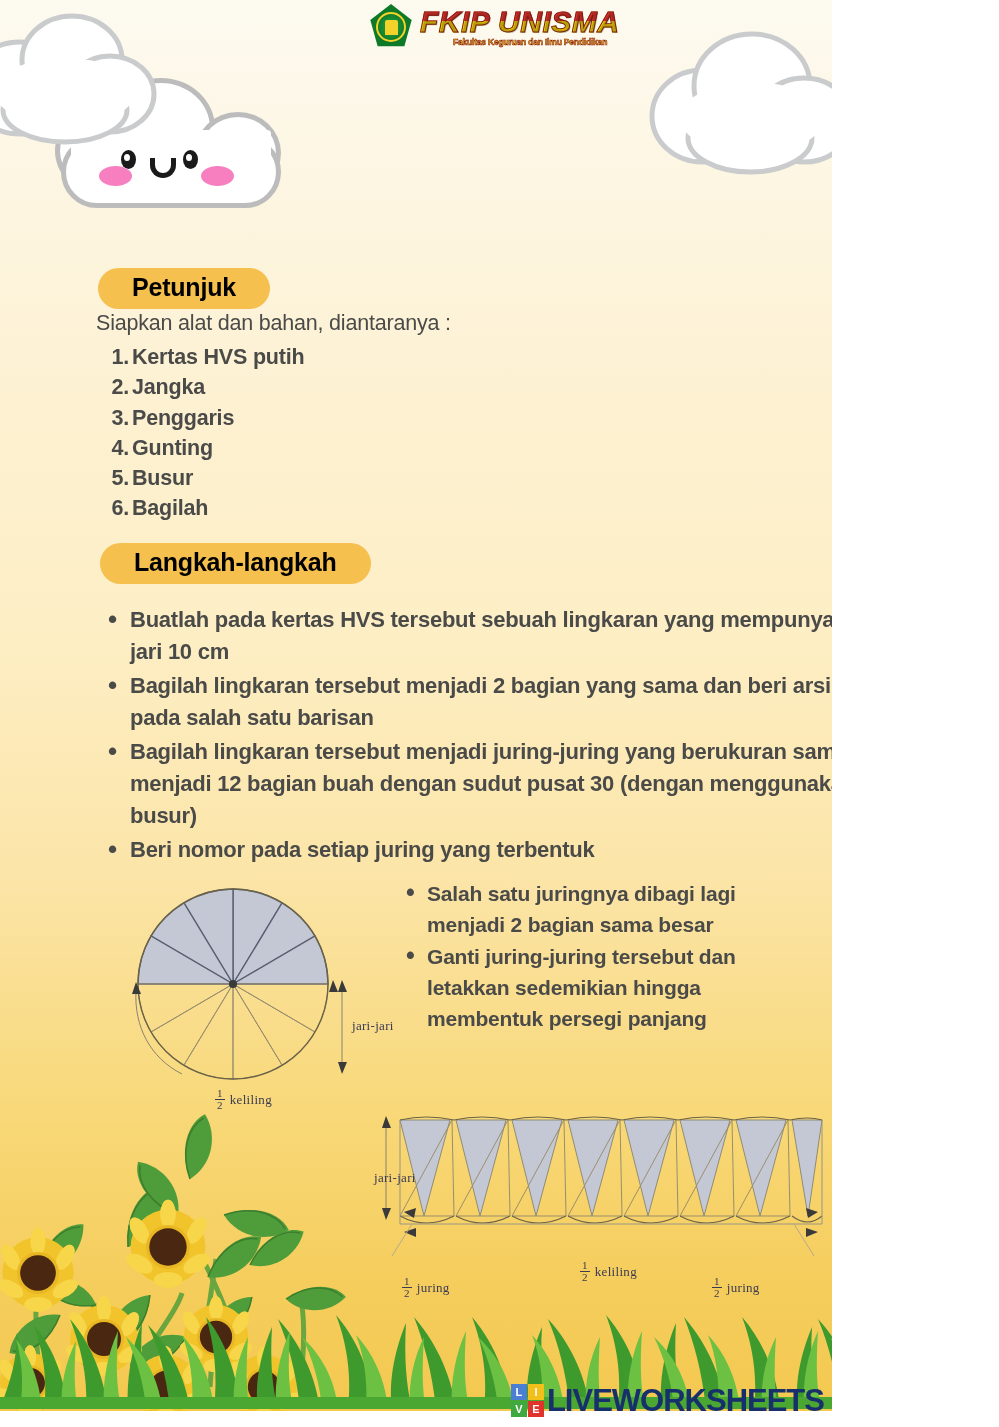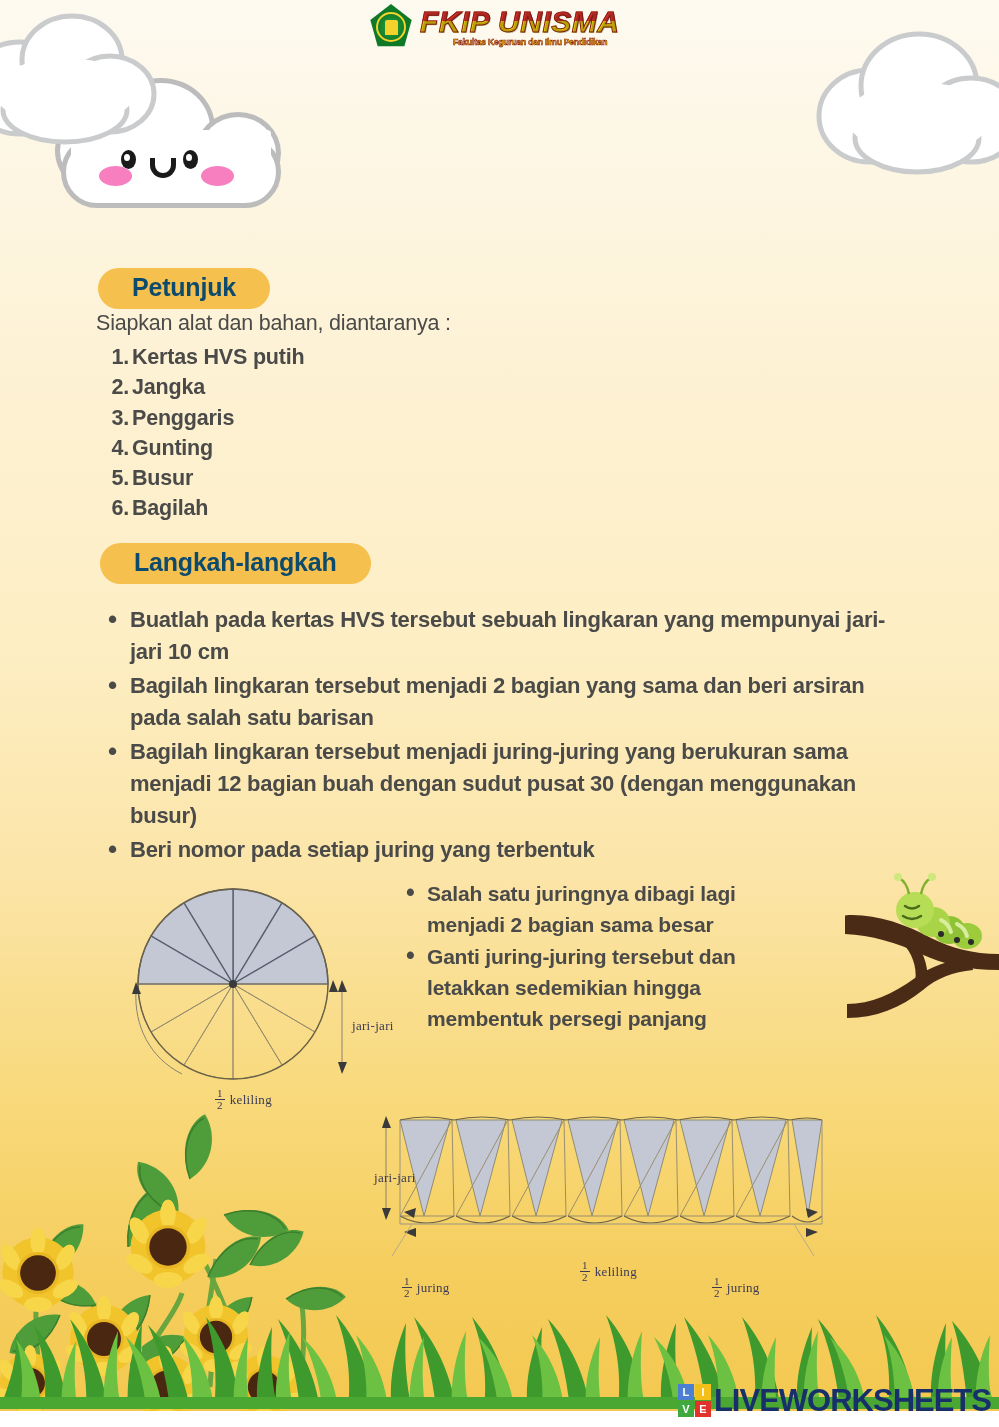--- a/index.html
+++ b/index.html
@@ -4,21 +4,21 @@
 <title>Kegiatan 2 Worksheet</title>
 <style>
   * { box-sizing: border-box; margin: 0; padding: 0; }
   html, body {
     width: 999px; height: 1427px;
     font-family: "Liberation Sans", sans-serif;
     overflow: hidden;
   }
   #page {
     position: relative;
-    width: 999px; height: 1427px;
+    width: 832px; height: 1427px;
     background: linear-gradient(to bottom,
       #fdfaf0 0%, #fdf6e3 12%, #fdf1d2 28%,
       #fdeec4 45%, #fbe4a6 62%, #f8d878 78%,
       #f5cd5c 90%, #f3c84f 100%);
     overflow: hidden;
   }
   .cloud-tr { top: 30px; }
   .cloud-tl-plain { top: 10px; }
 
   
@@ -94,21 +94,21 @@
     position: absolute; left: 5px; top: 12px; width: 427px; height: 84px;
     background: #f59b41; display: flex; align-items: center; justify-content: center;
   }
   #banner-title {
     font-size: 40px; font-weight: bold; color: #4a2d16; letter-spacing: 0.5px;
   }
 
   
   #content { position: absolute; left: 0; top: 0; width: 999px; height: 1427px; z-index: 10; }
   .pill {
-    display: inline-block; background: #f5c04e; color: #0c4a6e;
+    display: inline-block; background: #f5c04e; color: #000000;
     border-radius: 22px; padding: 5px 34px 7px 34px;
     font-size: 25px; font-weight: bold; letter-spacing: -0.2px;
   }
   #petunjuk-pill { position: absolute; left: 98px; top: 268px; }
   #petunjuk-lead {
     position: absolute; left: 96px; top: 311px; width: 640px;
     font-size: 21.5px; font-weight: normal; color: #4a4a48; letter-spacing: -0.2px;
   }
   #alat-list {
     position: absolute; left: 104px; top: 342px; width: 520px;

